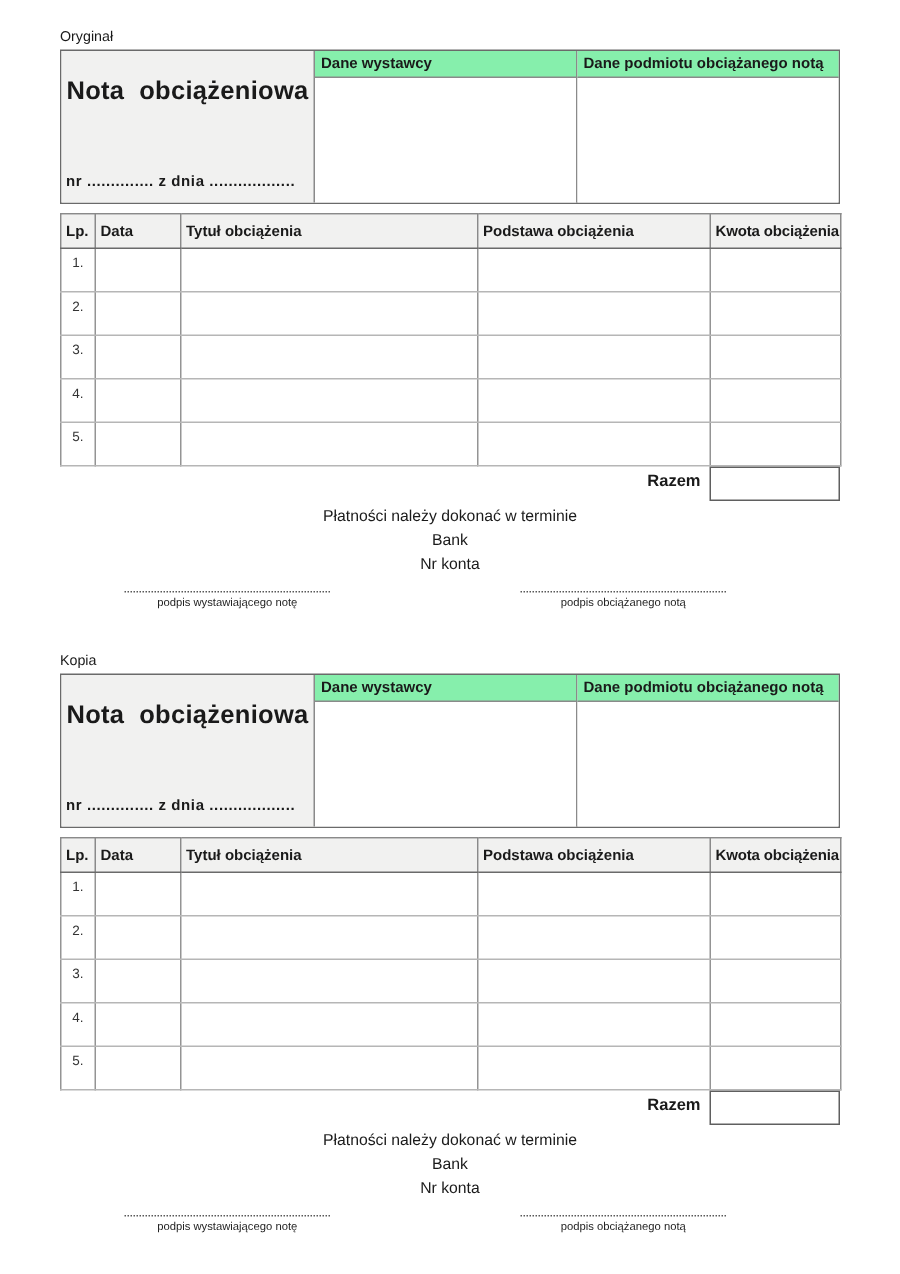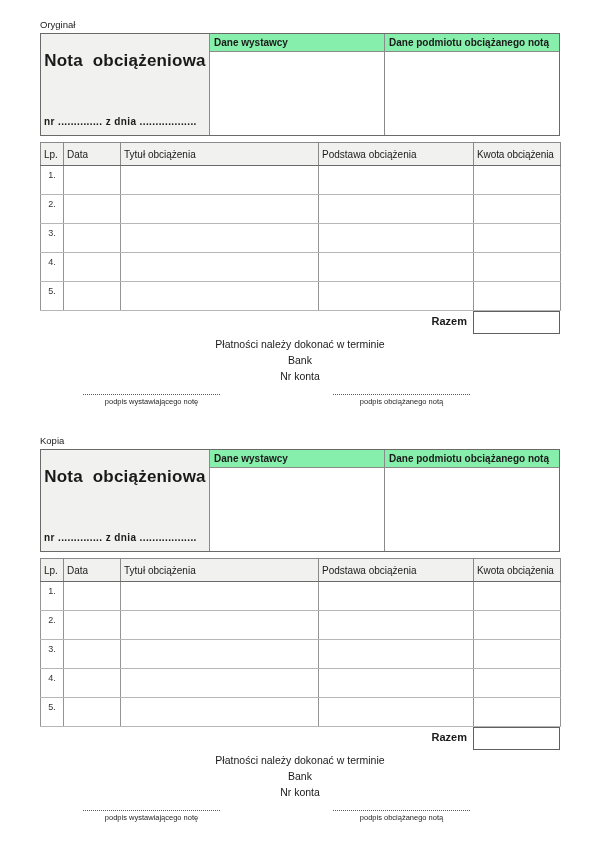--- a/index.html
+++ b/index.html
@@ -30,21 +30,21 @@
   }
   .data-cell-body{flex:1;background:#ffffff;}
 
   
   .note-table{
     margin-top:6px;border-collapse:collapse;table-layout:fixed;width:520px;
     border:1px solid #5f5f5f;
   }
   .note-table th{
     background:#f1f1f0;border:1px solid #8a8a8a;border-bottom-color:#6a6a6a;
-    font-size:10px;font-weight:normal;text-align:left;
+    font-size:10px;font-weight:bold;text-align:left;
     height:23px;box-sizing:border-box;padding:2px 3px;vertical-align:middle;white-space:nowrap;overflow:hidden;
   }
   .th-lp{text-align:center;padding:2px 0;}
   .th-kwota{font-size:9.3px;padding:2px 1px;letter-spacing:-.1px;}
   .note-table td{
     border:1px solid #b6b6b6;border-left:1px solid #949494;border-right:1px solid #949494;
     height:29px;box-sizing:border-box;background:#ffffff;
   }
   .td-lp{text-align:center;vertical-align:top;font-size:9px;padding-top:4px;color:#333333;}
 
@@ -57,21 +57,21 @@
   .razem-box{width:87px;height:23px;box-sizing:border-box;border:1px solid #5f5f5f;background:#ffffff;}
 
   
   .footer-block{margin-top:4px;}
   .footer-line{font-size:10.5px;height:16px;line-height:13px;text-align:center;}
 
   
   .signatures{position:relative;height:36px;margin-top:2px;}
   .sig{position:absolute;top:0;width:137px;text-align:center;}
   .sig-issuer{left:43px;}
-  .sig-debtor{left:293px;}
+  .sig-debtor{left:307px;}
   .sig-line{height:6px;border-bottom:1px dotted #595959;}
   .sig-label{font-size:7.5px;margin-top:2px;color:#1f1f1f;white-space:nowrap;}
 </style>
 </head>
 <body>
 
 <div class="sheet">
 
   <section class="form-section sec-original">
     <div class="section-label">Oryginał</div>

